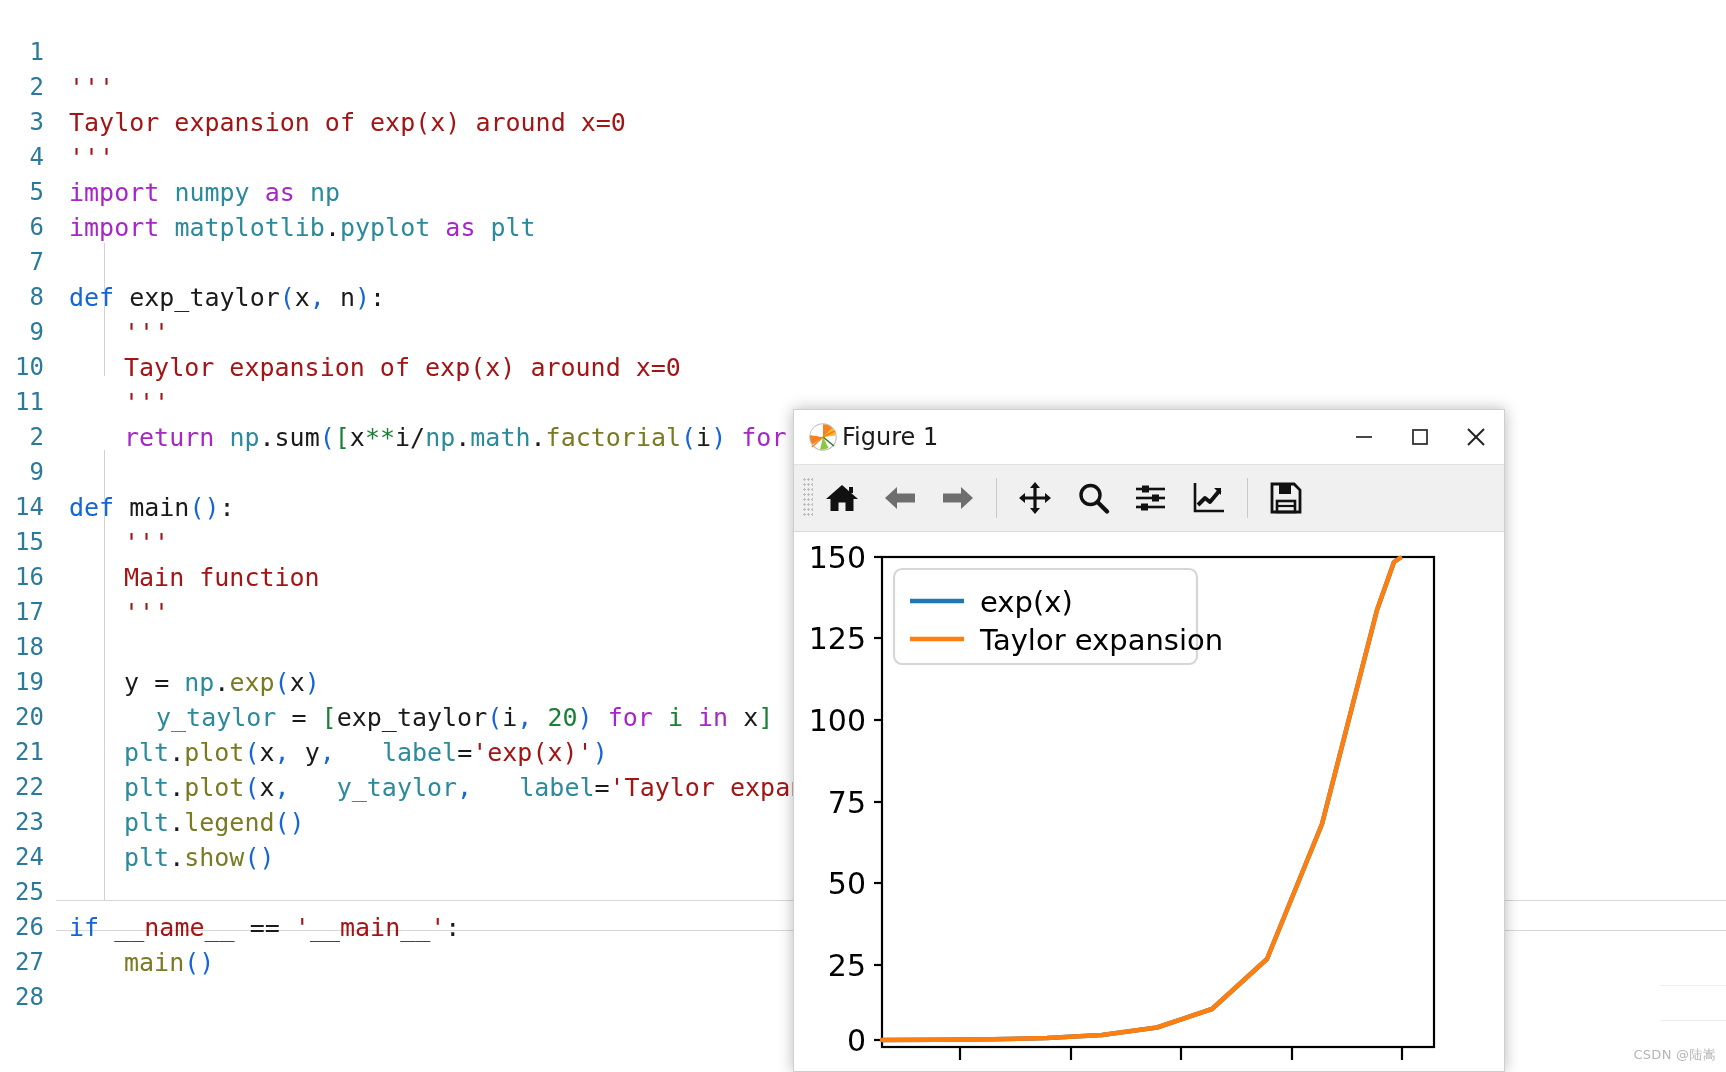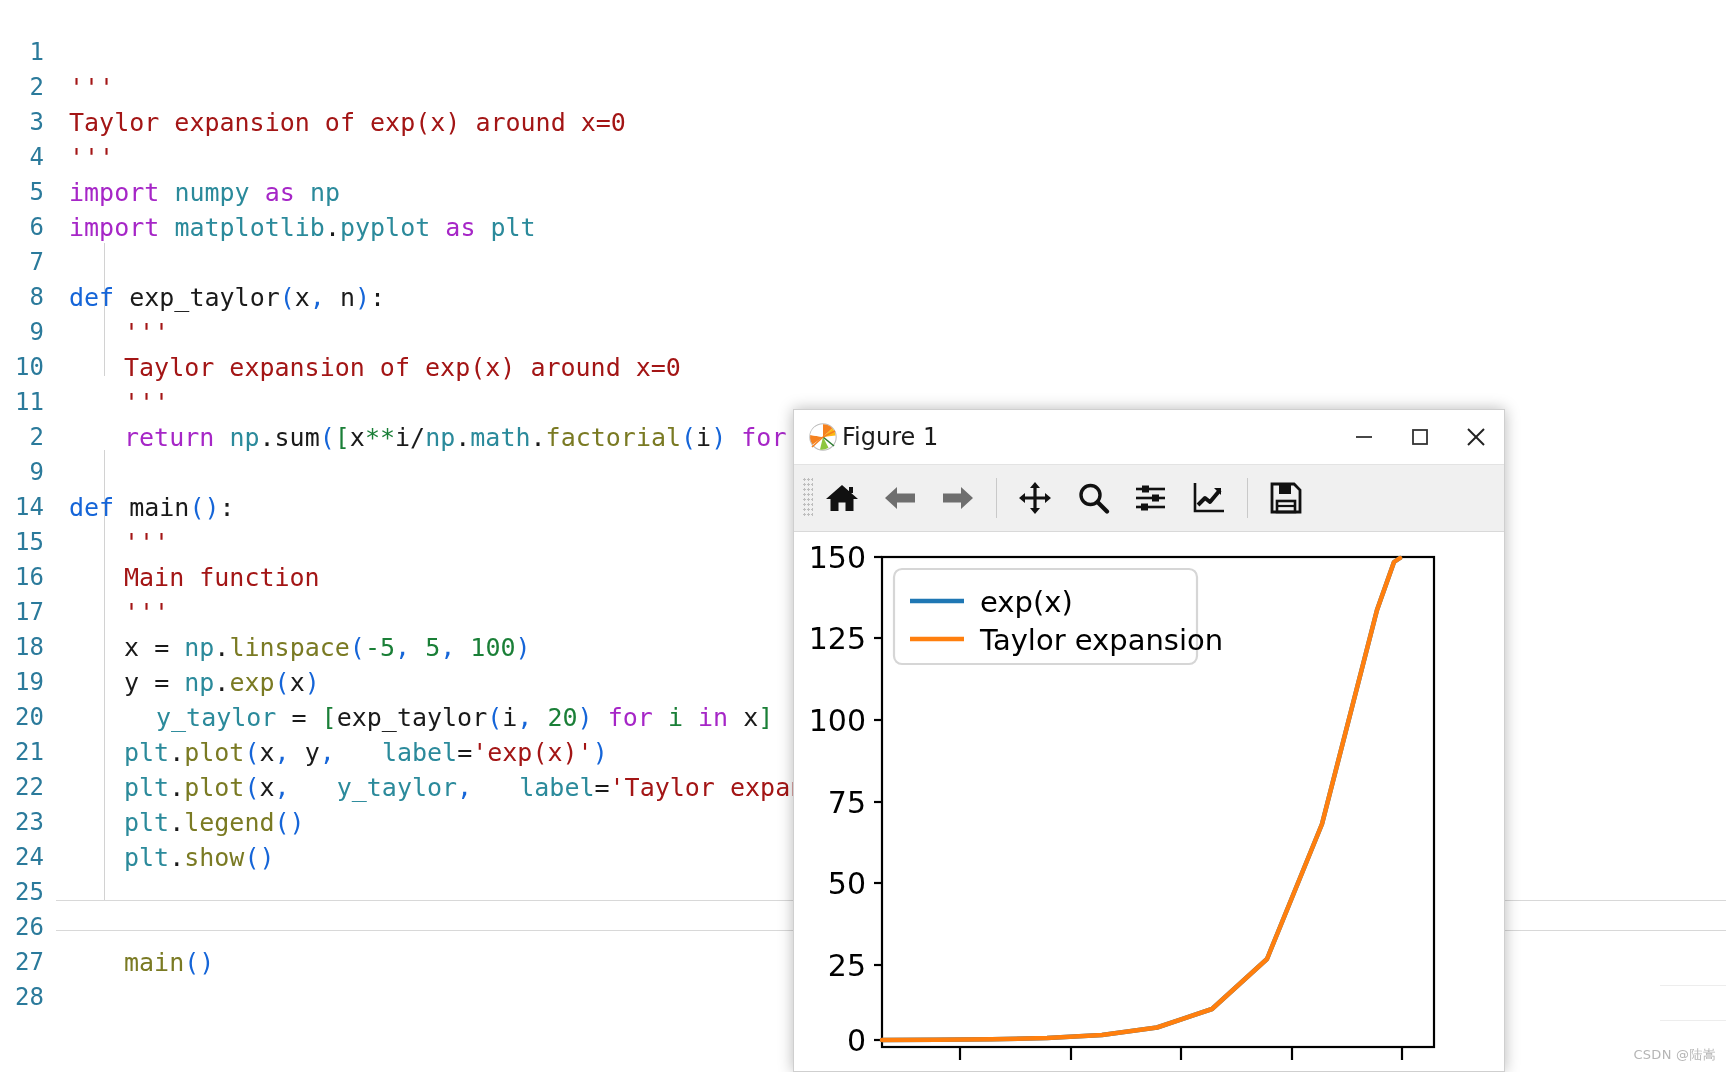--- a/index.html
+++ b/index.html
@@ -289,21 +289,20 @@
         <span class="ltext" style="left:124px"><span class="str">Main function</span></span>
       </div>
 
       <div class="line" style="top:525px;position:absolute;left:0;width:1726px;">
         <span class="lnum">16</span>
         <span class="ltext" style="left:124px"><span class="str">'''</span></span>
       </div>
 
       <div class="line" style="top:560px;position:absolute;left:0;width:1726px;">
         <span class="lnum">17</span>
-        <span class="ltext" style="left:124px"><span class="var">x</span> <span class="var">=</span> <span class="mod">np</span><span class="var">.</span><span class="olive">linspace</span><span class="paren">(</span><span class="green">-5</span><span class="paren">,</span> <span class="green">5</span><span class="paren">,</span> <span class="green">100</span><span class="paren">)</span></span>
       </div>
 
       <div class="line" style="top:595px;position:absolute;left:0;width:1726px;">
         <span class="lnum">18</span>
         <span class="ltext" style="left:124px"><span class="var">y</span> <span class="var">=</span> <span class="mod">np</span><span class="var">.</span><span class="olive">exp</span><span class="paren">(</span><span class="var">x</span><span class="paren">)</span></span>
       </div>
 
       <div class="line" style="top:630px;position:absolute;left:0;width:1726px;">
         <span class="lnum">19</span>
         <span class="ltext" style="left:124px"><span class="teal">y_taylor</span> <span class="var">=</span> <span class="green">[</span><span class="var">exp_taylor</span><span class="paren">(</span><span class="var">i</span><span class="paren">,</span> <span class="green">20</span><span class="paren">)</span> <span class="kw">for</span> <span class="green">i</span> <span class="kw">in</span> <span class="var">x</span><span class="green">]</span></span>
@@ -329,20 +328,21 @@
         <span class="ltext" style="left:124px"><span class="mod">plt</span><span class="var">.</span><span class="olive">show</span><span class="paren">()</span></span>
       </div>
 
       <div class="line" style="top:805px;position:absolute;left:0;width:1726px;">
         <span class="lnum">24</span>
         <span class="ltext"></span>
       </div>
 
       <div class="line" style="top:840px;position:absolute;left:0;width:1726px;">
         <span class="lnum">25</span>
+        <span class="ltext"><span class="blue">if</span> <span class="dunder">__name__</span> <span class="var">==</span> <span class="str">'__main__'</span><span class="var">:</span></span>
       </div>
 
       <div class="line" style="top:875px;position:absolute;left:0;width:1726px;">
         <span class="lnum">26</span>
         <span class="ltext" style="left:124px"><span class="olive">main</span><span class="paren">()</span></span>
       </div>
 
       <div class="line" style="top:910px;position:absolute;left:0;width:1726px;">
         <span class="lnum">27</span>
         <span class="ltext"></span>

